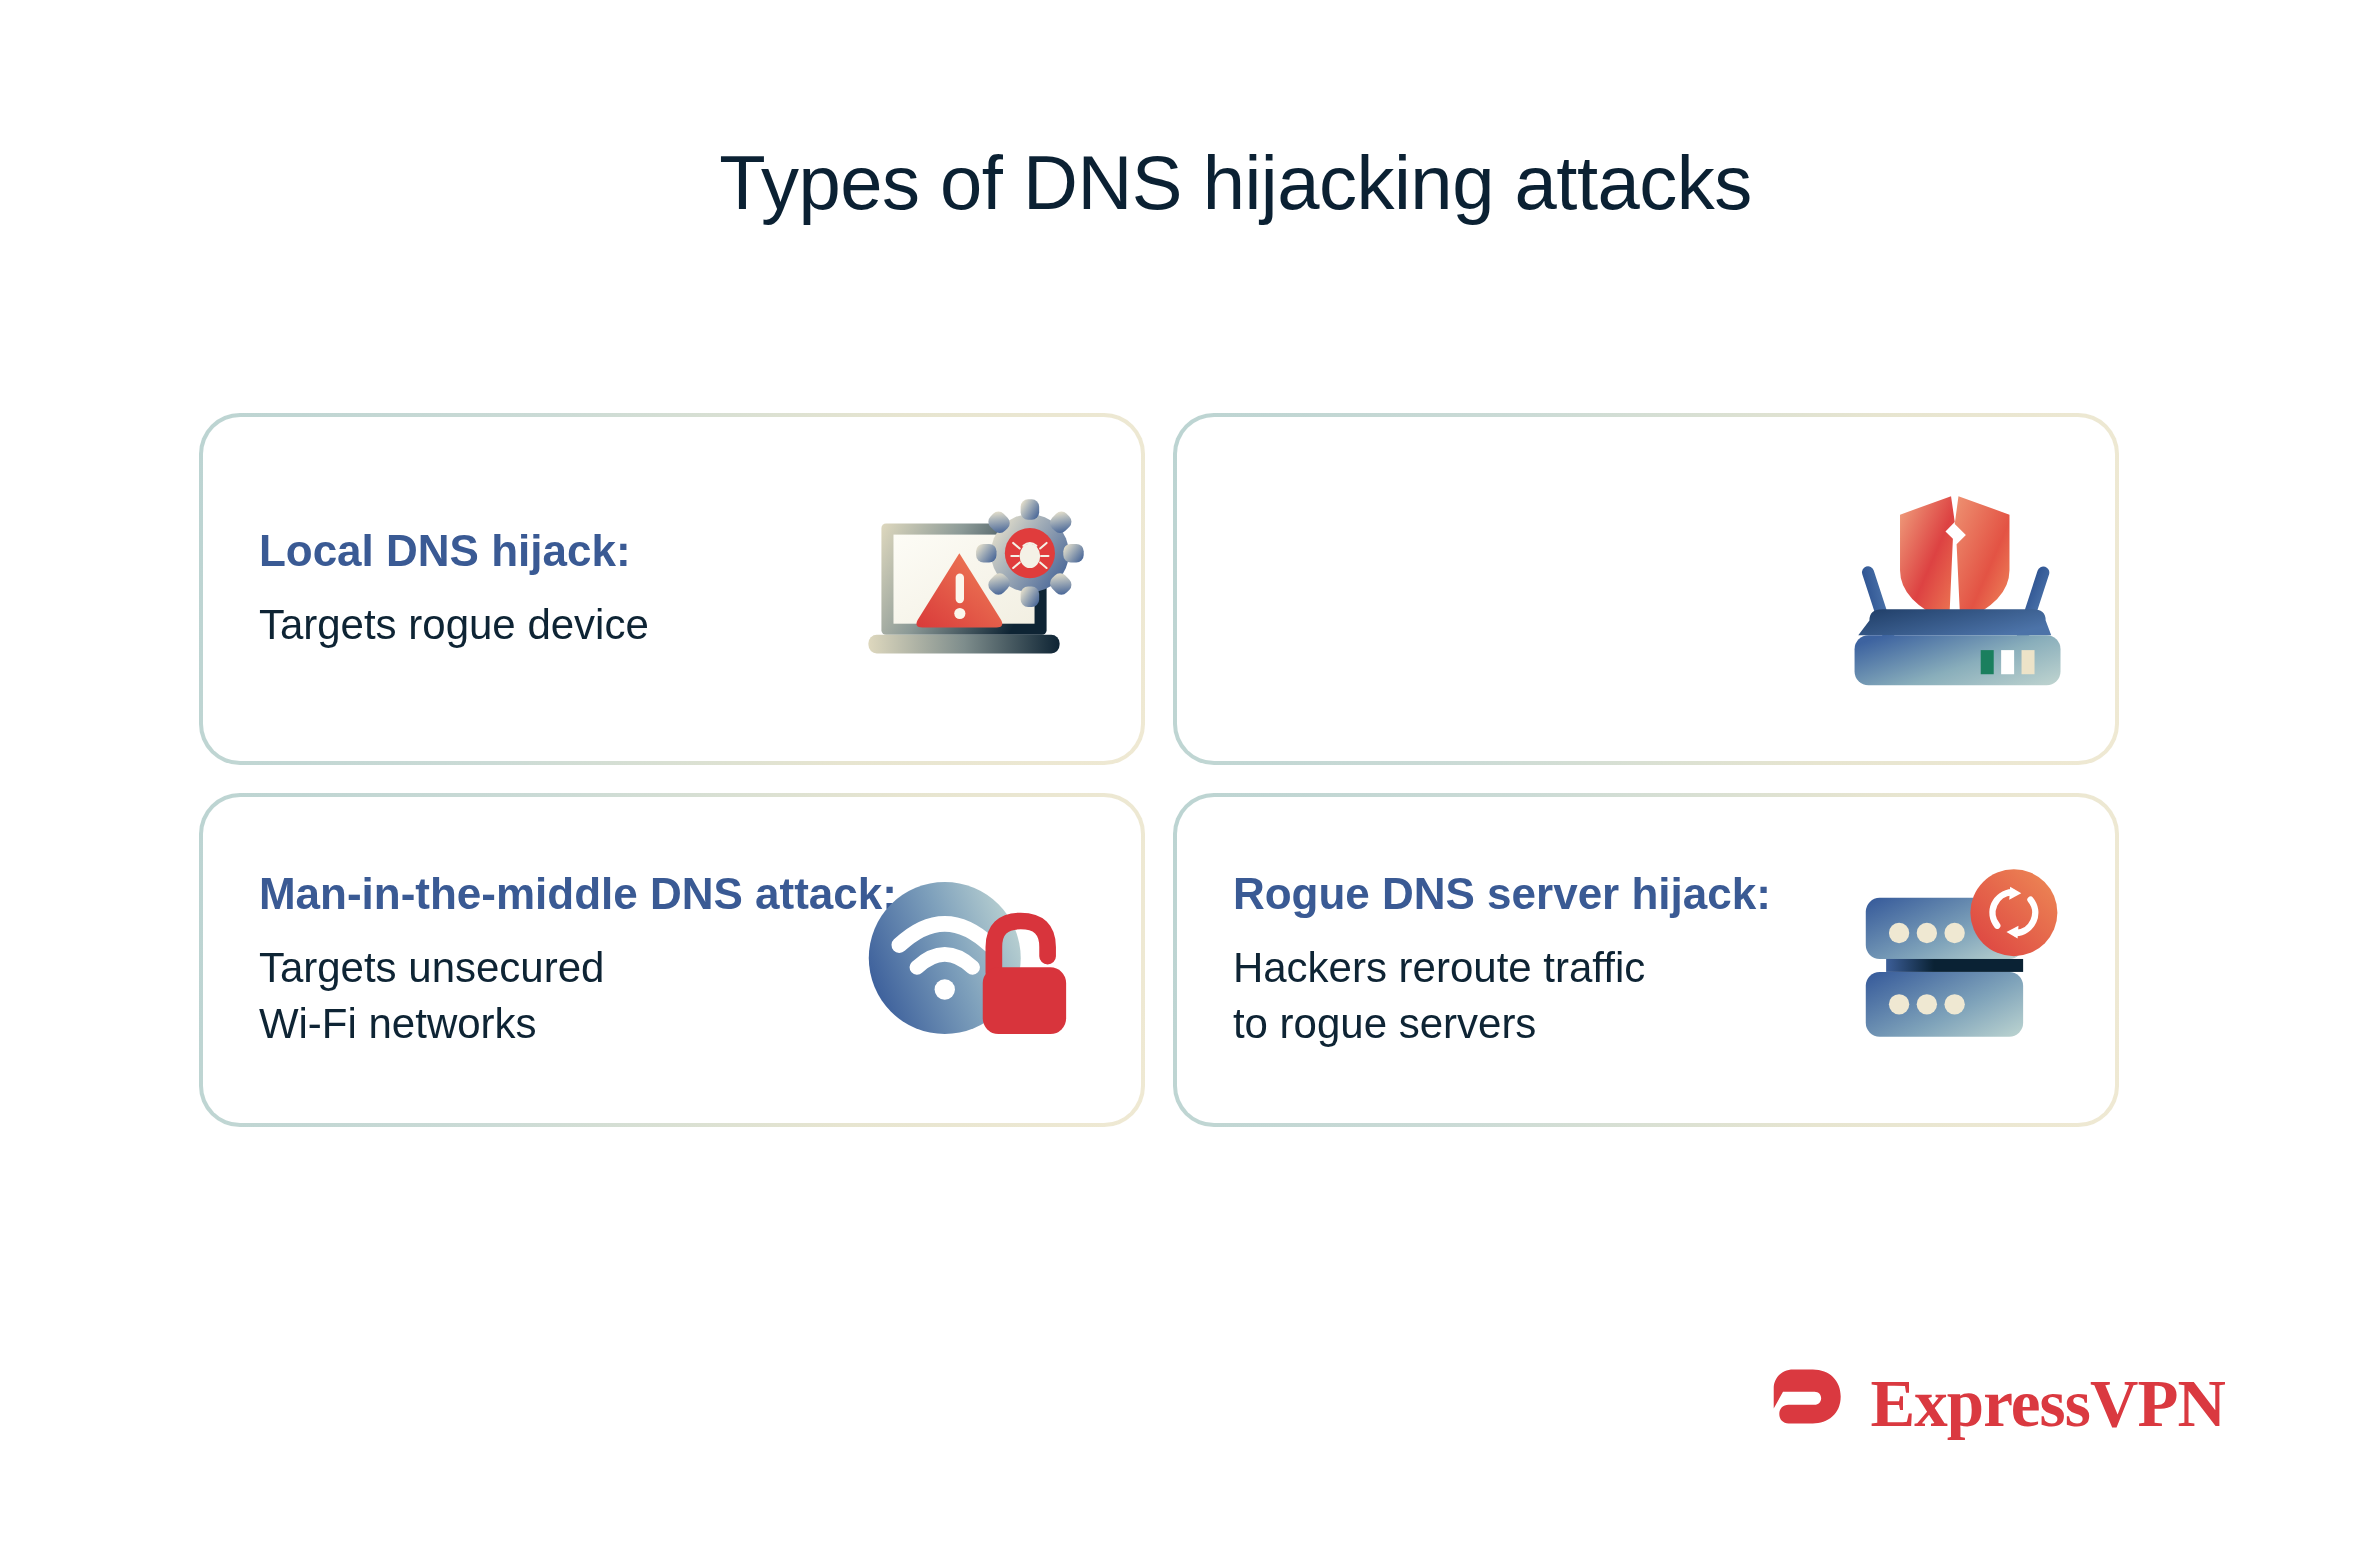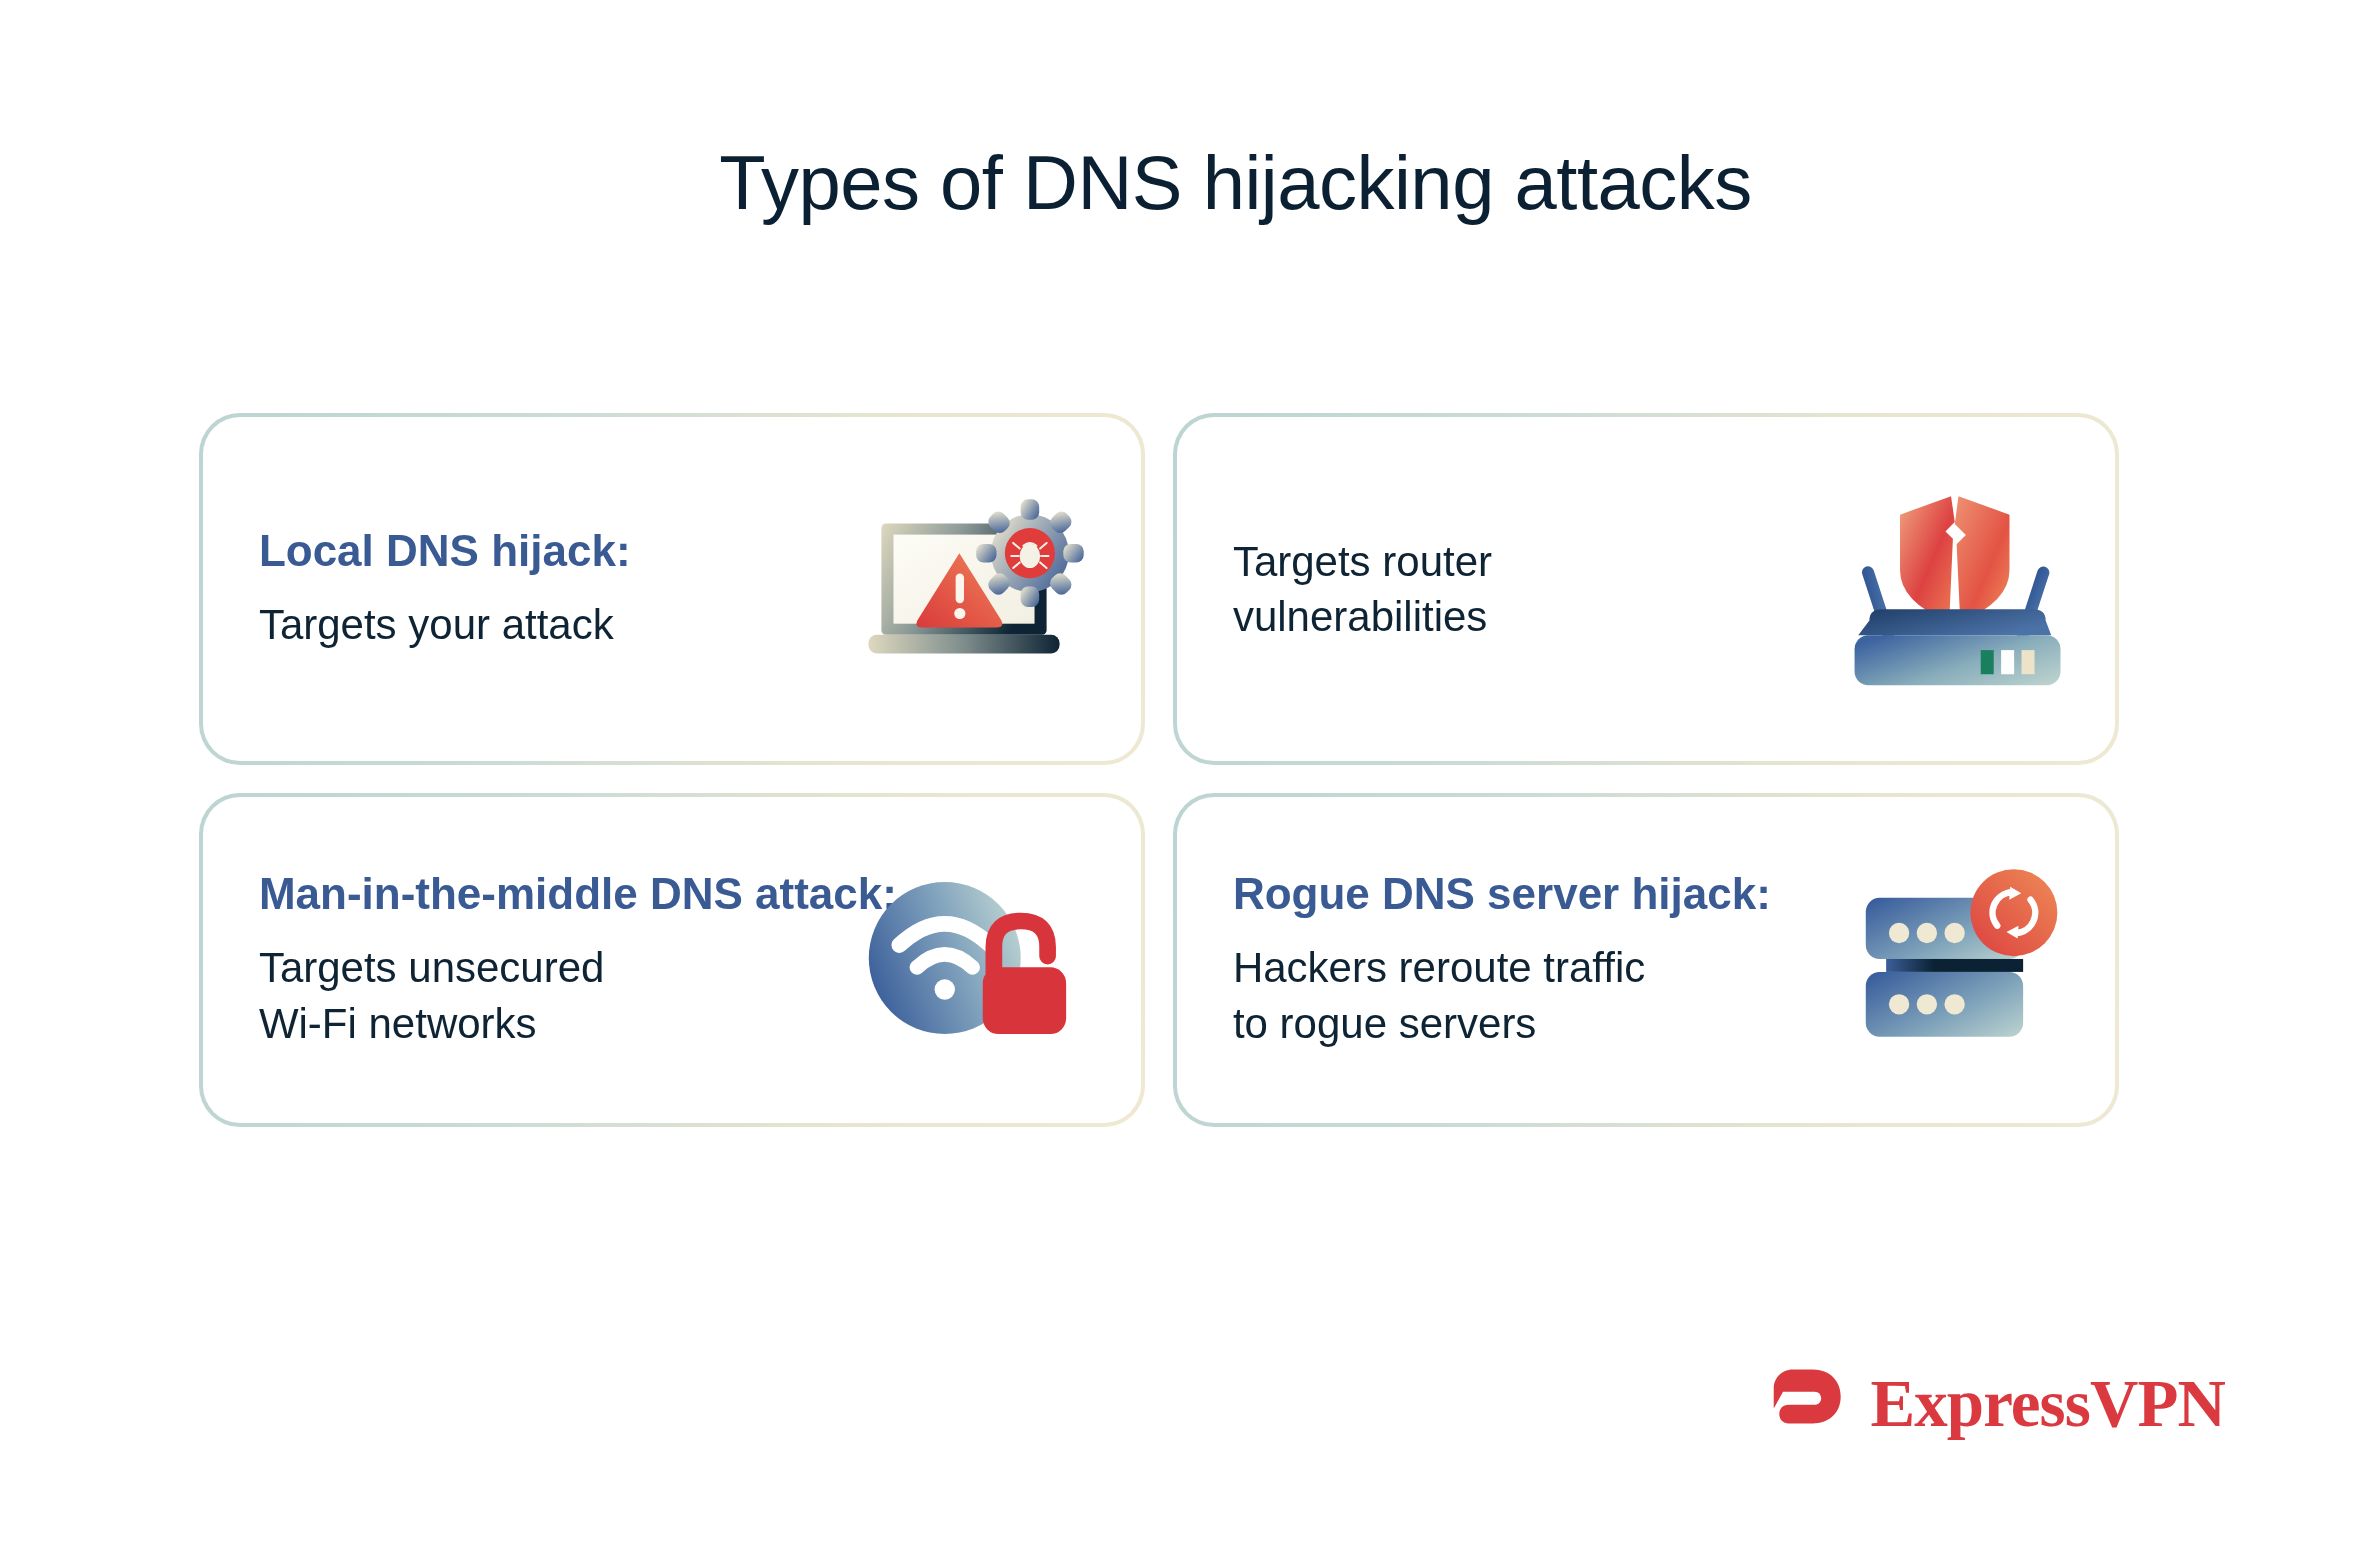--- a/index.html
+++ b/index.html
@@ -114,21 +114,21 @@
 <body>
 
 <div id="page-title">Types of DNS hijacking attacks</div>
 
 <div id="cards">
 
   <div class="card">
     <div class="card-inner">
       <div class="card-text">
         <div class="card-heading">Local DNS hijack:</div>
-        <div class="card-body">Targets your attack</div>
+        <div class="card-body">Targets rogue device</div>
       </div>
       <div class="card-icon">
         <svg width="232" height="195" viewBox="0 0 250 210">
           <defs>
             <linearGradient id="lapFrame" x1="0" y1="0" x2="1" y2="0.35">
               <stop offset="0%" stop-color="#DED8BE"></stop>
               <stop offset="45%" stop-color="#8C9A97"></stop>
               <stop offset="100%" stop-color="#0E2434"></stop>
             </linearGradient>
             <linearGradient id="lapBase" x1="0" y1="0" x2="1" y2="0">
@@ -186,21 +186,20 @@
             </g>
           </g>
         </svg>
       </div>
     </div>
   </div>
 
   <div class="card">
     <div class="card-inner">
       <div class="card-text">
-        <div class="card-body">Targets router<br>vulnerabilities</div>
       </div>
       <div class="card-icon">
         <svg width="218" height="209" viewBox="0 0 235 225">
           <defs>
             <linearGradient id="shieldL" x1="0" y1="0" x2="1" y2="1">
               <stop offset="0%" stop-color="#F0A37F"></stop>
               <stop offset="55%" stop-color="#DD4242"></stop>
               <stop offset="100%" stop-color="#EE7D55"></stop>
             </linearGradient>
             <linearGradient id="shieldR" x1="0" y1="0" x2="1" y2="1">

